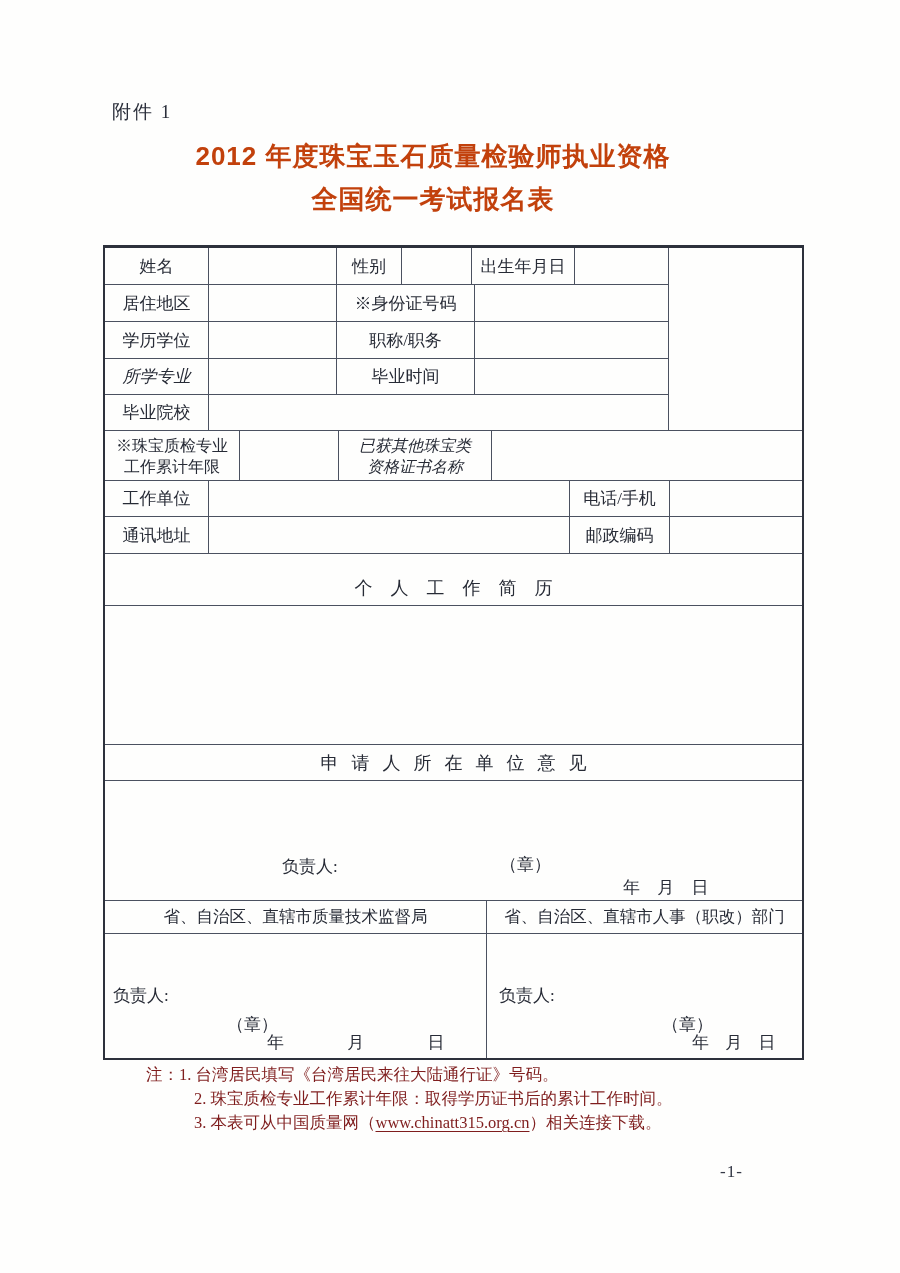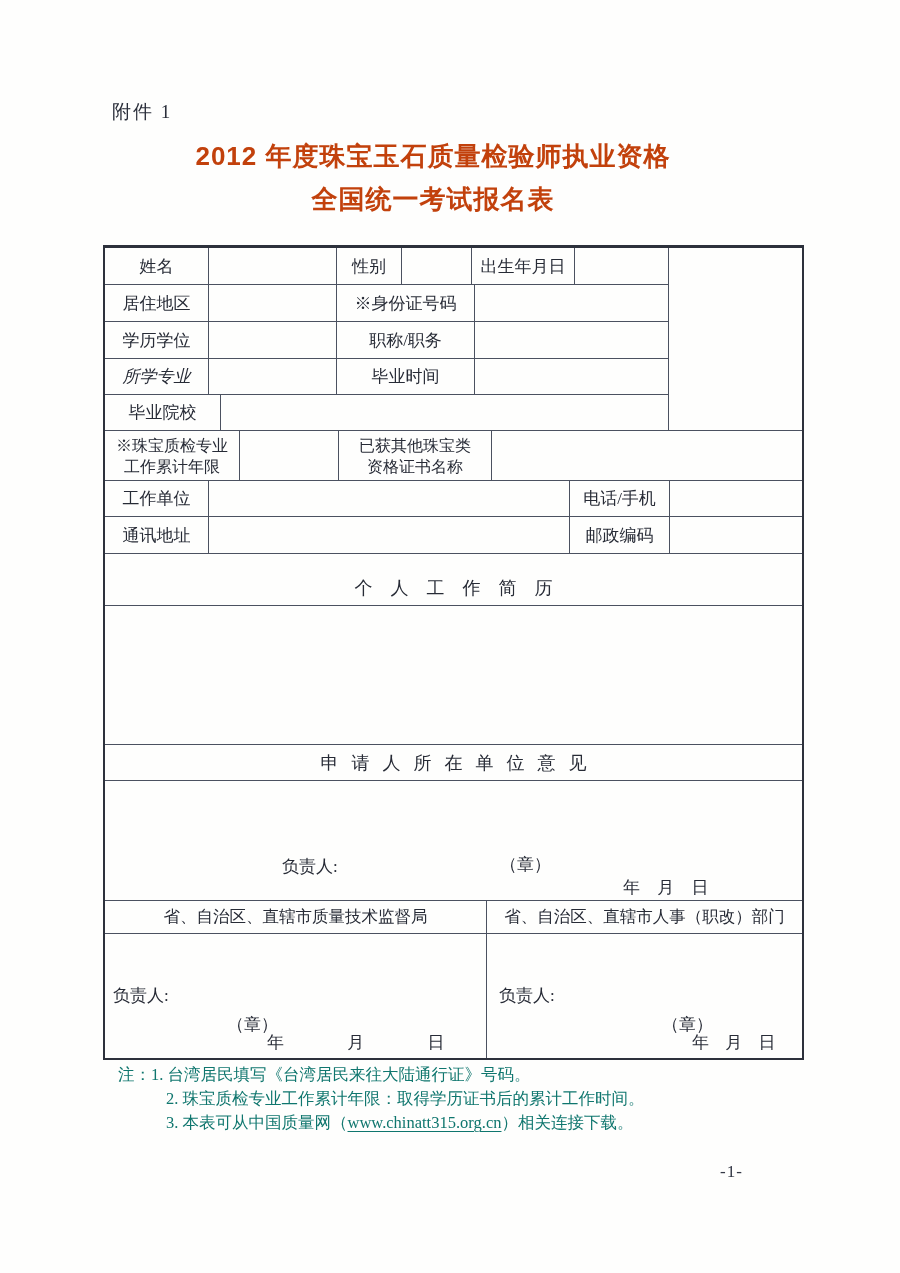--- a/index.html
+++ b/index.html
@@ -41,22 +41,22 @@
   .pos { position:absolute; white-space:nowrap; }
   .resp { font-size:17px; }
   .seal { font-size:17px; }
   .date { font-size:17px; }
   .ws13 { word-spacing:13px; }
   .ws59 { word-spacing:59px; }
   .ws12 { word-spacing:12px; }
   .bureau-head { font-size:16.5px; }
 
   .notes {
-    position:absolute; left:118px; top:1063px; width:640px;
-    font-size:16.5px; color:#0f766e; line-height:24px;
+    position:absolute; left:146px; top:1063px; width:640px;
+    font-size:16.5px; color:#7f1d1d; line-height:24px;
   }
   .note-line { white-space:nowrap; }
   .note-indent { margin-left:48px; }
   .note-url { text-decoration:underline; text-underline-offset:3px; }
 
   .pageno { position:absolute; left:720px; top:1162px; font-size:17px; color:#343845; letter-spacing:1px; }
 </style>
 </head>
 <body>
 
@@ -83,31 +83,31 @@
     <div class="cell lbl" style="left:0;top:74px;width:104px;height:37px;">学历学位</div>
     <div class="cell" style="left:104px;top:74px;width:128px;height:37px;"></div>
     <div class="cell lbl" style="left:232px;top:74px;width:138px;height:37px;">职称/职务</div>
     <div class="cell" style="left:370px;top:74px;width:194px;height:37px;"></div>
 
     <div class="cell lbl" style="left:0;top:111px;width:104px;height:36px;font-style:italic;">所学专业</div>
     <div class="cell" style="left:104px;top:111px;width:128px;height:36px;"></div>
     <div class="cell lbl" style="left:232px;top:111px;width:138px;height:36px;">毕业时间</div>
     <div class="cell" style="left:370px;top:111px;width:194px;height:36px;"></div>
 
-    <div class="cell lbl" style="left:0;top:147px;width:116px;height:36px;">毕业院校</div>
+    <div class="cell lbl" style="left:0;top:147px;width:104px;height:36px;">毕业院校</div>
     <div class="cell" style="left:104px;top:147px;width:460px;height:36px;"></div>
 
     <div class="cell noright" style="left:564px;top:0;width:133px;height:183px;"></div>
 
     <div class="cell lbl2" style="left:0;top:183px;width:135px;height:50px;">
       <span>※珠宝质检专业</span>
       <span>工作累计年限</span>
     </div>
     <div class="cell" style="left:135px;top:183px;width:99px;height:50px;"></div>
-    <div class="cell lbl2" style="left:234px;top:183px;width:153px;height:50px;">
+    <div class="cell lbl2" style="left:234px;top:183px;width:153px;height:50px;font-style:italic;">
       <span>已获其他珠宝类</span>
       <span>资格证书名称</span>
     </div>
     <div class="cell noright" style="left:387px;top:183px;width:310px;height:50px;"></div>
 
     <div class="cell lbl" style="left:0;top:233px;width:104px;height:36px;">工作单位</div>
     <div class="cell" style="left:104px;top:233px;width:361px;height:36px;"></div>
     <div class="cell lbl" style="left:465px;top:233px;width:100px;height:36px;">电话/手机</div>
     <div class="cell noright" style="left:565px;top:233px;width:132px;height:36px;"></div>
 

